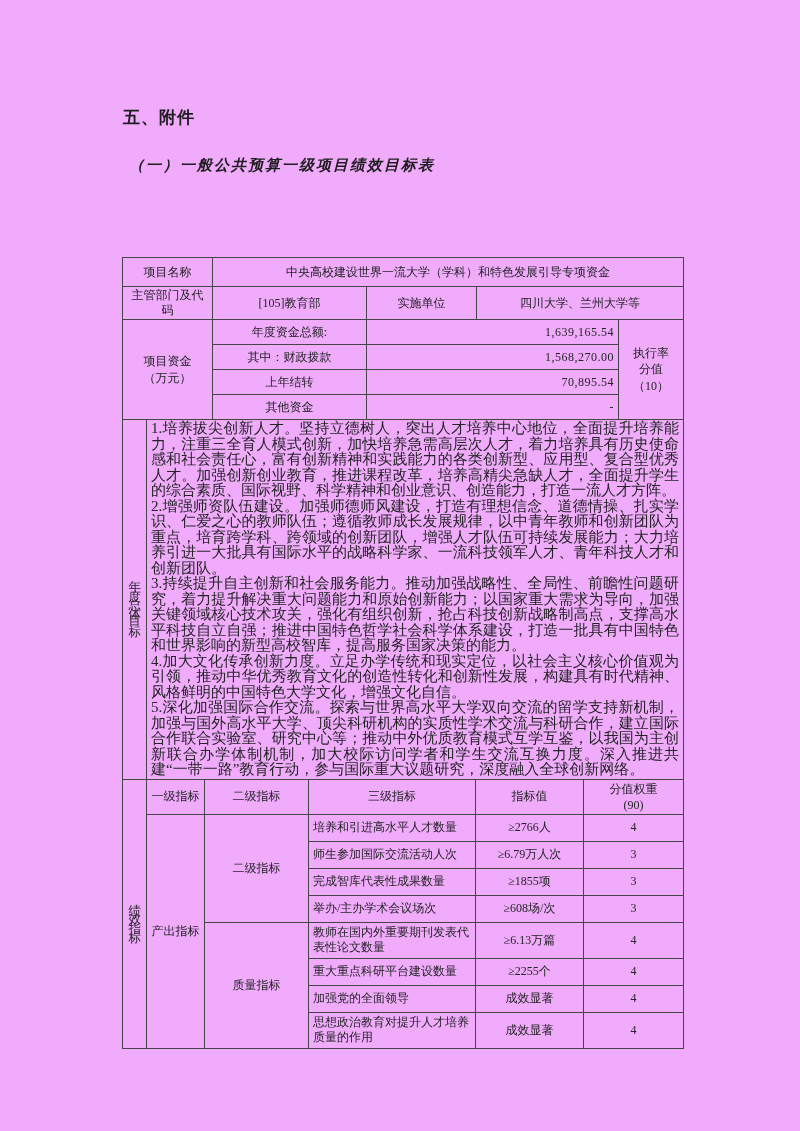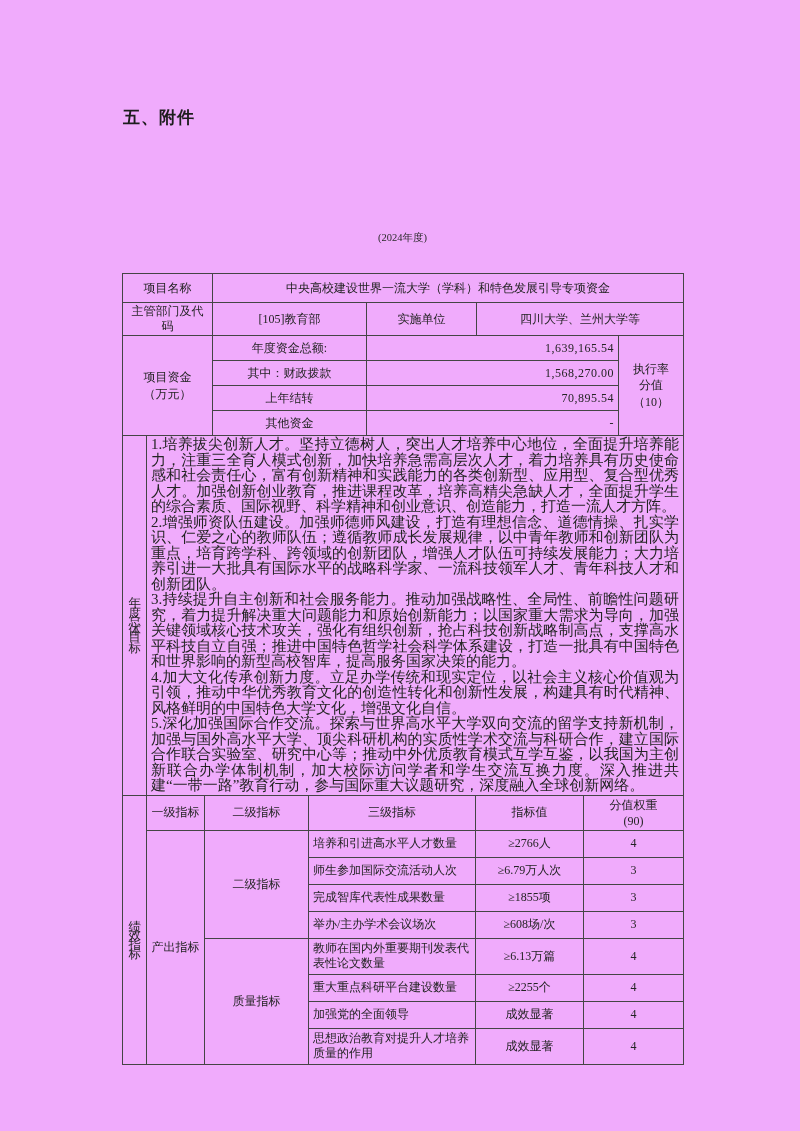--- a/index.html
+++ b/index.html
@@ -19,21 +19,21 @@
   }
   .title{
     position:absolute;left:122px;top:198px;width:561px;text-align:center;
     font-family:"Liberation Sans","DejaVu Sans",sans-serif;
     font-size:20px;font-weight:bold;letter-spacing:2px;color:#111;
   }
   .subtitle{
     position:absolute;left:122px;top:231px;width:561px;text-align:center;
     font-size:10.5px;color:#2a2a2a;
   }
-  .tables{position:absolute;left:122px;top:257px;width:561px;margin-top:16px;}
+  .tables{position:absolute;left:122px;top:257px;width:561px;}
   table.t{
     border-collapse:collapse;table-layout:fixed;width:561px;
     font-size:12px;color:#242424;
   }
   table.t + table.t{margin-top:-1px;}
   table.t td,table.t th{
     border:1px solid #454545;padding:1px 4px;font-weight:normal;
     overflow:hidden;line-height:1.25;
   }
   td.c{text-align:center;}
@@ -51,21 +51,21 @@
     font-size:11px;color:#3a3f4a;letter-spacing:1px;
   }
   .twoline div{line-height:1.35;}
 </style>
 </head>
 <body>
 
 <div class="page">
 
   <div class="h1">五、附件</div>
-  <div class="subtitle">(2024年度)</div>
+  <div class="h2">（一）一般公共预算一级项目绩效目标表</div>
 
   <div class="tables">
 
     <table class="t">
       <colgroup>
         <col style="width:90px">
           <col style="width:154px">
           <col style="width:110px">
           <col style="width:142px">
           <col style="width:65px">

